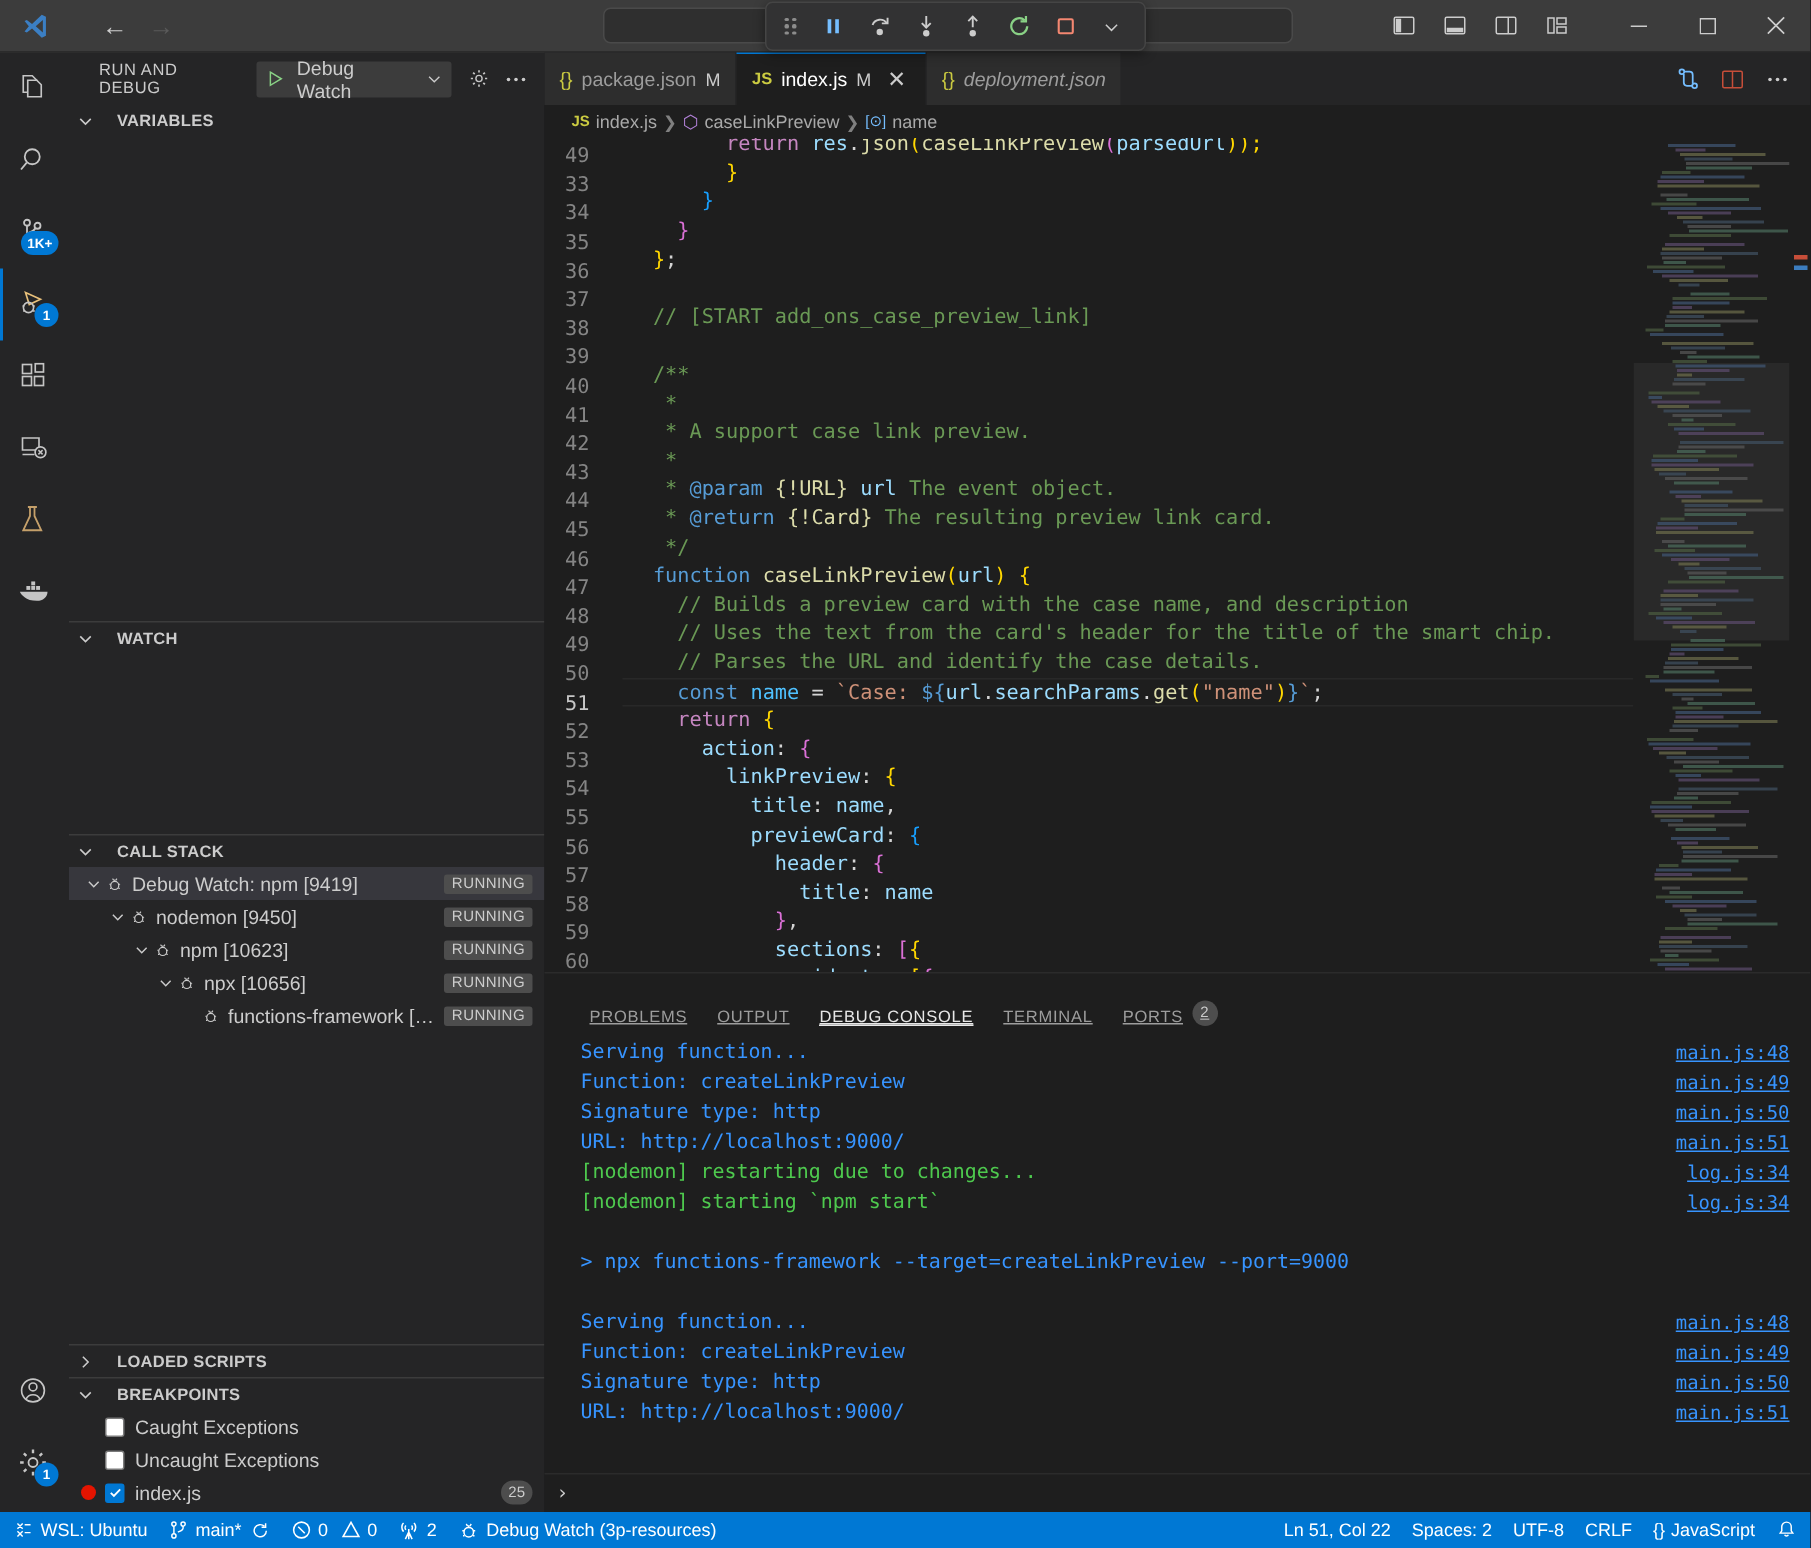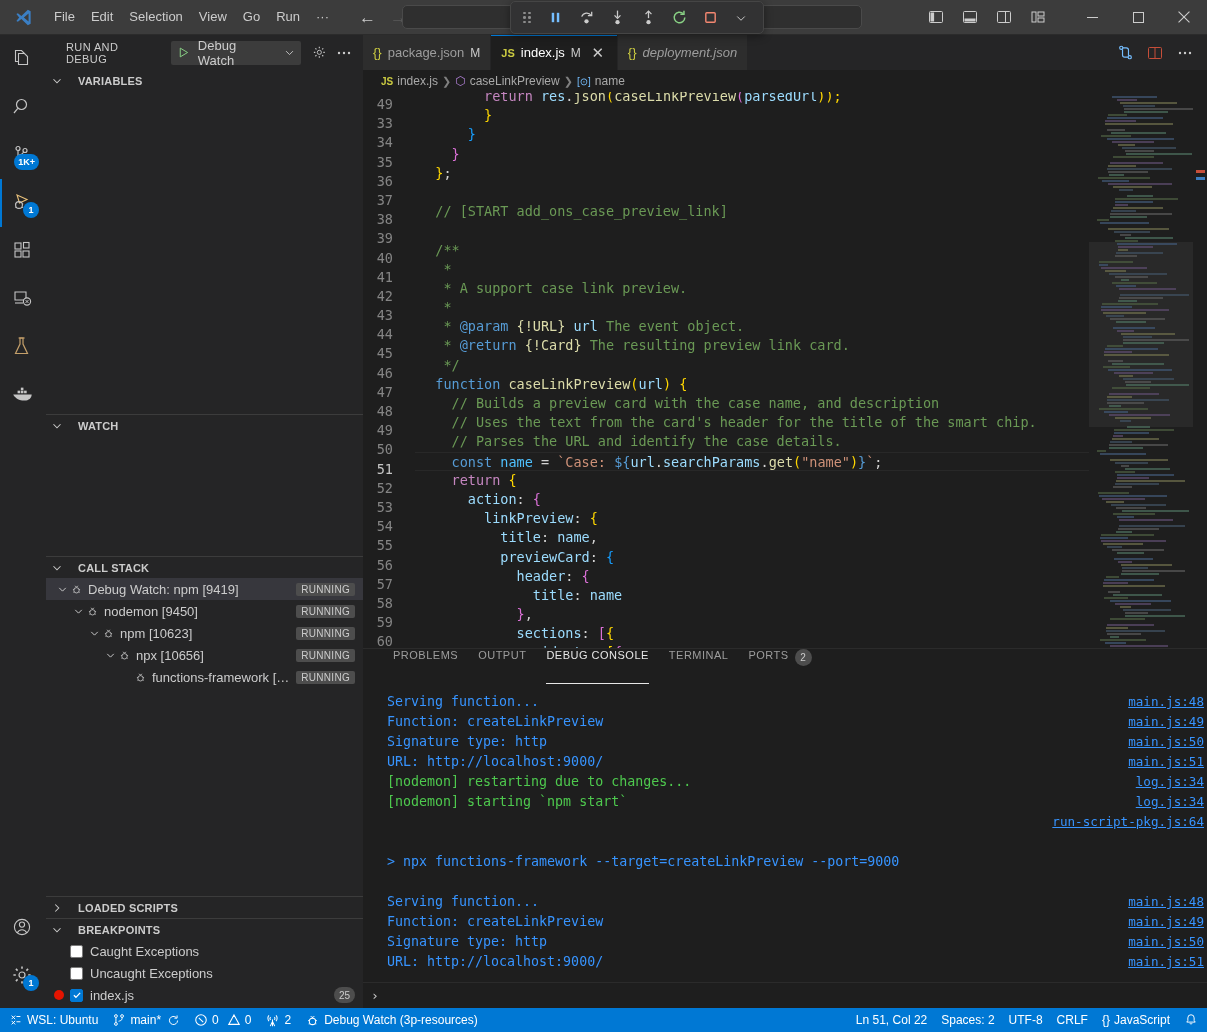--- a/index.html
+++ b/index.html
@@ -161,33 +161,33 @@
   .mm-slider { position:absolute; left:0; right:0; background: rgba(121,121,121,0.12); }
   .v-scroll { width: 14px; flex:0 0 14px; background: transparent; position:relative;}
   .deco-red { position:absolute; right:2px; width:9px; height:3px; background:#c74e39; }
   .deco-blue { position:absolute; right:2px; width:9px; height:3px; background:#3c7dbf; }
 
   
   .panel { height: 360px; flex: 0 0 360px; background:#1e1e1e; display:flex; flex-direction:column;
            border-top: 1px solid #2b2b2b;}
   .panel-tabs { height: 35px; flex:0 0 35px; display:flex; align-items:center; padding-left: 20px; gap:0;}
   .p-tab { font-size: 11px; letter-spacing:.5px; color:#9d9d9d; padding: 0 10px; height:35px;
-           display:flex; align-items:flex-start; cursor:pointer; position:relative; gap:6px;}
+           display:flex; align-items:flex-end; cursor:pointer; position:relative; gap:6px;text-decoration:underline;}
   .p-tab.active { color:#e7e7e7; }
   .p-tab.active::after { content:''; position:absolute; left:10px; right:10px; bottom:0; height:1px; background:#e7e7e7;}
   .p-badge { background:#4d4d4d; color:#ccc; border-radius:9px; min-width:17px; height:17px;
              display:flex; align-items:center; justify-content:center; font-size:10px; padding: 0 5px;}
   .panel-actions { margin-left:auto; display:flex; align-items:center; gap:4px; padding-right:10px;}
   .filter-box { width: 186px; height:24px; background:#313131; border:1px solid #3c3c3c; border-radius:2px;
                 display:flex; align-items:center; padding: 0 6px; font-size:12px; color:#8b8b8b;}
   .pa-btn { width:24px; height:24px; display:flex;align-items:center;justify-content:center;cursor:pointer;border-radius:3px;}
 
   .console { flex:1; overflow:hidden; position:relative; font-family:"DejaVu Sans Mono", monospace;
              font-size: 13.3px; line-height: 20px; padding-left: 24px; padding-top: 8px;}
-  .c-row { display:flex; height:20px; align-items:center; padding-right: 3px;}
+  .c-row { display:flex; height:20px; align-items:center; padding-right: 14px;}
   .c-text { white-space:pre; }
   .c-src { margin-left:auto; color:#3794ff; text-decoration: underline; font-size:12.6px;}
   .c-blue { color:#3794ff; }
   .c-green { color:#4ec94e; }
   .console-input { height:26px; display:flex; align-items:center; padding-left: 8px; border-top:1px solid #2b2b2b;}
 
   
   .statusbar {
     height: 24px; flex: 0 0 24px; background:#0078d4; display:flex; align-items:center;
     color:#fff; font-size:12px; padding: 0 2px;
@@ -197,29 +197,20 @@
   svg { display: block; }
 </style>
 </head>
 <body>
 
 <div class="titlebar">
   <div class="vscode-logo">
     <svg width="19" height="19" viewBox="0 0 24 24">
         <path fill="#3b7fc4" d="M17.5 2.3 9.3 10 4.9 6.7 3 7.6l3.6 4.4L3 16.4l1.9.9 4.4-3.3 8.2 7.7L21 20V4zm.9 4.5v10.4l-6-5.2z"></path>
       </svg>
-  </div>
-  <div class="menu">
-    <div class="menu-item">File</div>
-    <div class="menu-item">Edit</div>
-    <div class="menu-item">Selection</div>
-    <div class="menu-item">View</div>
-    <div class="menu-item">Go</div>
-    <div class="menu-item">Run</div>
-    <div class="menu-item">···</div>
   </div>
   <div class="nav-arrows">
     <span class="arrow">←</span>
     <span class="arrow dim">→</span>
   </div>
 
   <div class="cmdcenter">
     <span class="cmdcenter-text">tu]</span>
   </div>
 
@@ -905,24 +896,20 @@
           <div class="c-row">
             <span class="c-text c-green">[nodemon] restarting due to changes...</span>
             <span class="c-src">log.js:34</span>
           </div>
           <div class="c-row">
             <span class="c-text c-green">[nodemon] starting `npm start`</span>
             <span class="c-src">log.js:34</span>
           </div>
           <div class="c-row">
             <span class="c-text c-blue">&nbsp;</span>
-            <span class="c-src">run-script-pkg.js:64</span>
-          </div>
-          <div class="c-row">
-            <span class="c-text c-blue">&nbsp;</span>
           </div>
           <div class="c-row">
             <span class="c-text c-blue">&gt; npx functions-framework --target=createLinkPreview --port=9000</span>
           </div>
           <div class="c-row">
             <span class="c-text c-blue">&nbsp;</span>
           </div>
           <div class="c-row">
             <span class="c-text c-blue">Serving function...</span>
             <span class="c-src">main.js:48</span>

